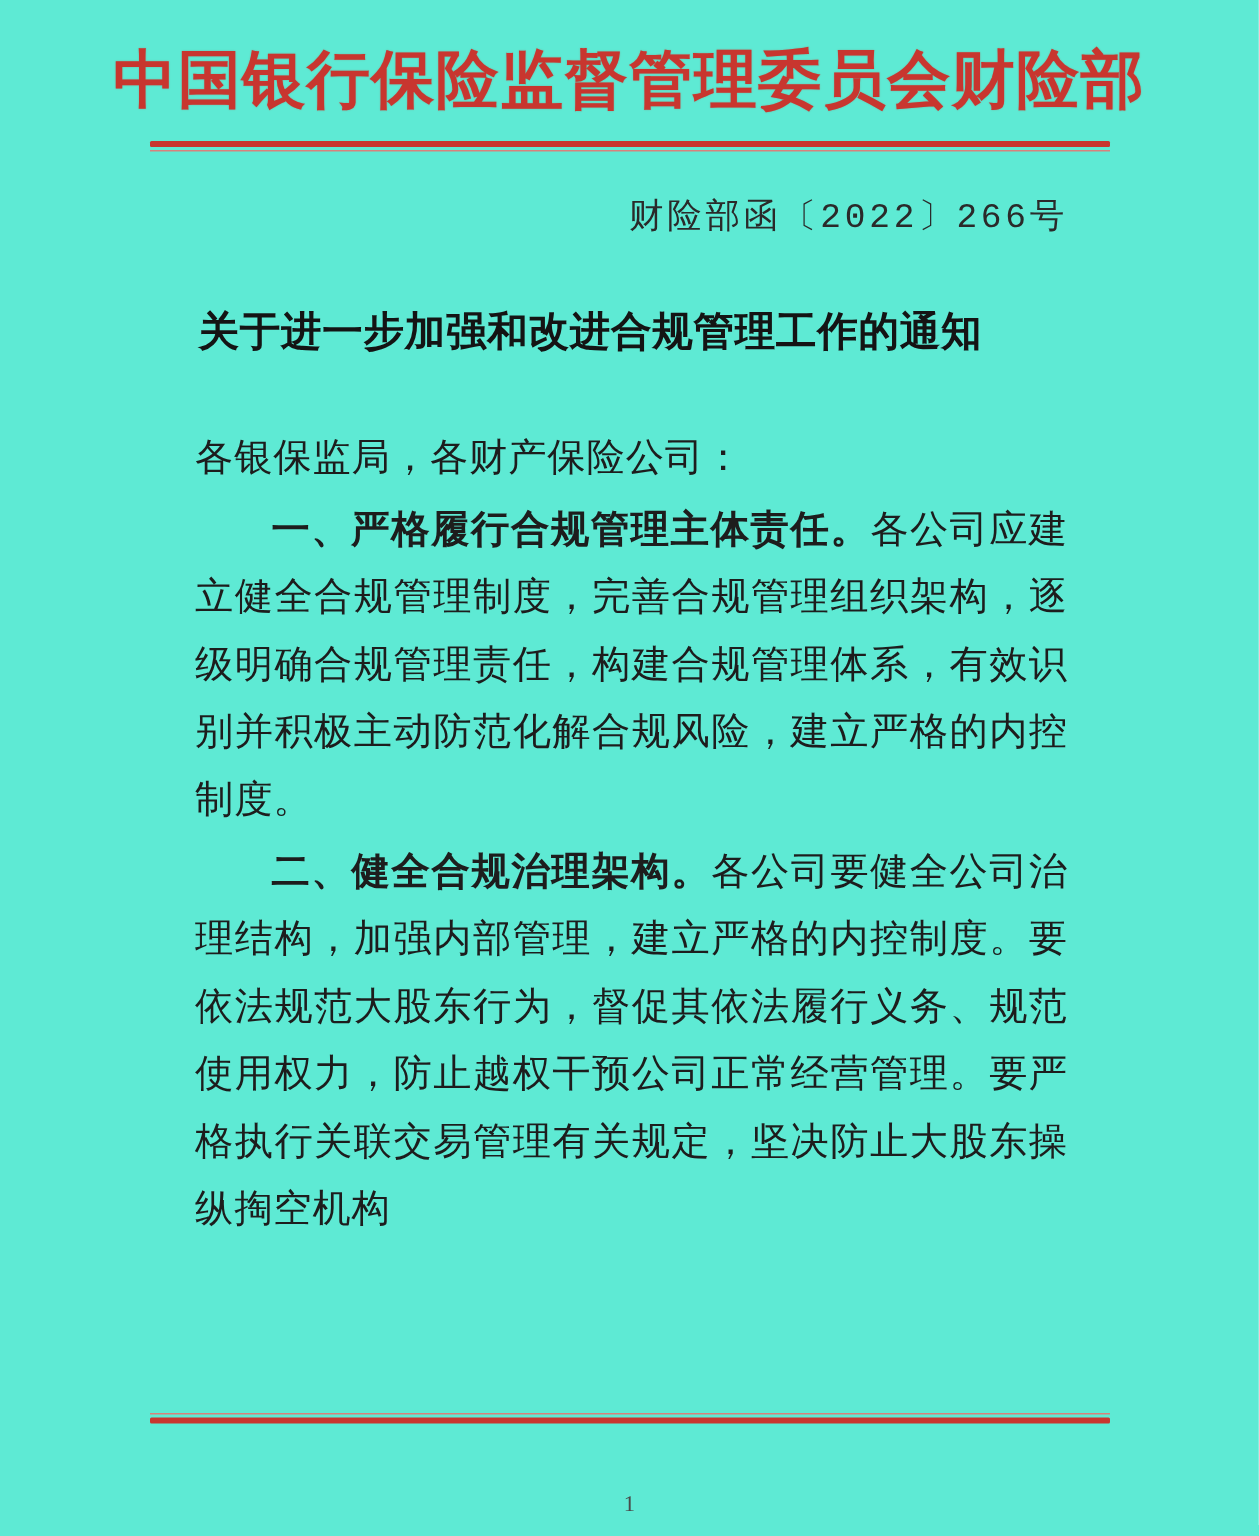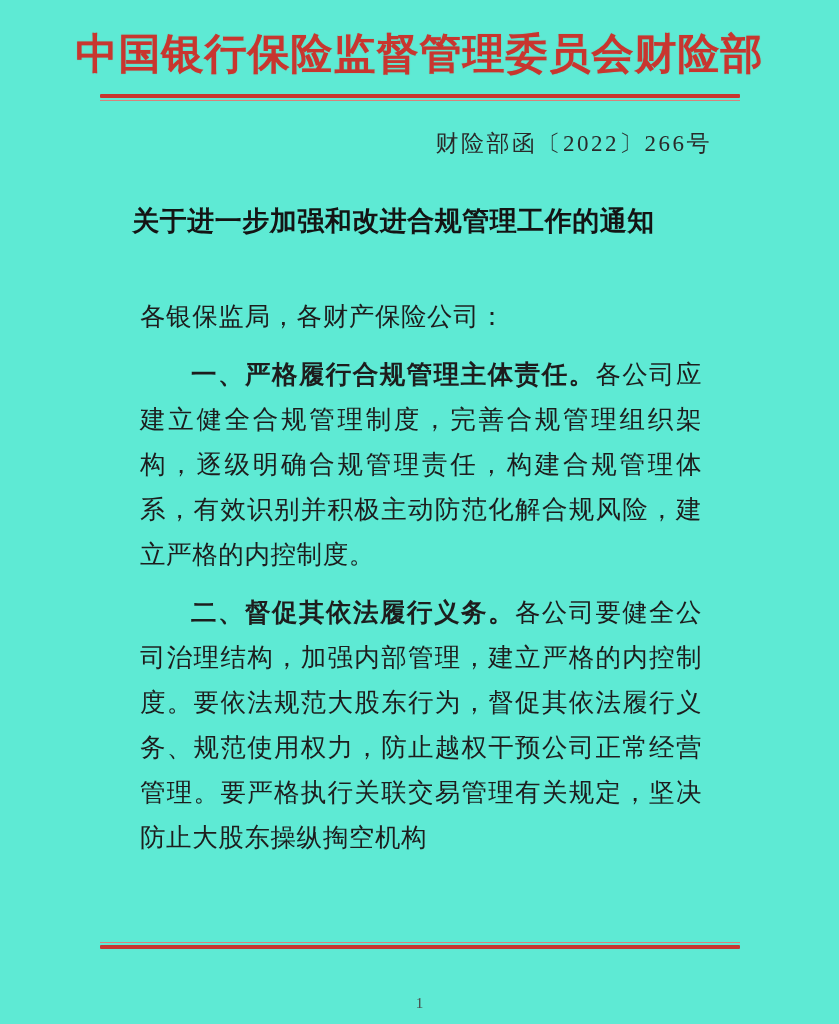--- a/index.html
+++ b/index.html
@@ -79,21 +79,21 @@
   }
 
   
   .doc-number {
     position: absolute;
     top: 128px;
     right: 127px;
     font-size: 23px;
     letter-spacing: 2.5px;
     color: #2a2a2a;
-    font-family: Liberation Serif, serif;
+    font-family: Liberation Mono, monospace;
     white-space: nowrap;
   }
 
   
   .doc-title {
     position: absolute;
     top: 203px;
     left: 0;
     width: 787px;
     text-align: center;
@@ -112,22 +112,22 @@
     left: 127px;
     width: 588px;
   }
   .para {
     font-size: 25.5px;
     line-height: 45px;
     color: #1d1d1d;
     letter-spacing: 0.6px;
     text-align: justify;
     text-justify: inter-character;
-    margin: 13px;
-    font-family: Liberation Serif, serif;
+    margin: 3px;
+    font-family: Liberation Mono, monospace;
   }
   .para.indent {
     text-indent: 2em;
   }
   .para .lead {
     font-weight: bold;
     letter-spacing: 0.8px;
   }
 
   
@@ -163,21 +163,21 @@
   <div class="body-block">
 
     <p class="para">各银保监局，各财产保险公司：</p>
 
 
     <p class="para indent">
       <span class="lead">一、严格履行合规管理主体责任。</span><span>各公司应建立健全合规管理制度，完善合规管理组织架构，逐级明确合规管理责任，构建合规管理体系，有效识别并积极主动防范化解合规风险，建立严格的内控制度。</span>
     </p>
 
     <p class="para indent">
-      <span class="lead">二、督促其依法履行义务。</span><span>各公司要健全公司治理结构，加强内部管理，建立严格的内控制度。要依法规范大股东行为，督促其依法履行义务、规范使用权力，防止越权干预公司正常经营管理。要严格执行关联交易管理有关规定，坚决防止大股东操纵掏空机构</span>
+      <span class="lead">二、健全合规治理架构。</span><span>各公司要健全公司治理结构，加强内部管理，建立严格的内控制度。要依法规范大股东行为，督促其依法履行义务、规范使用权力，防止越权干预公司正常经营管理。要严格执行关联交易管理有关规定，坚决防止大股东操纵掏空机构</span>
     </p>
 
   </div>
 
   <div class="rule-bottom">
     <div class="bar-thin"></div>
     <div class="bar-thick"></div>
   </div>
 
   <div class="page-number">1</div>

